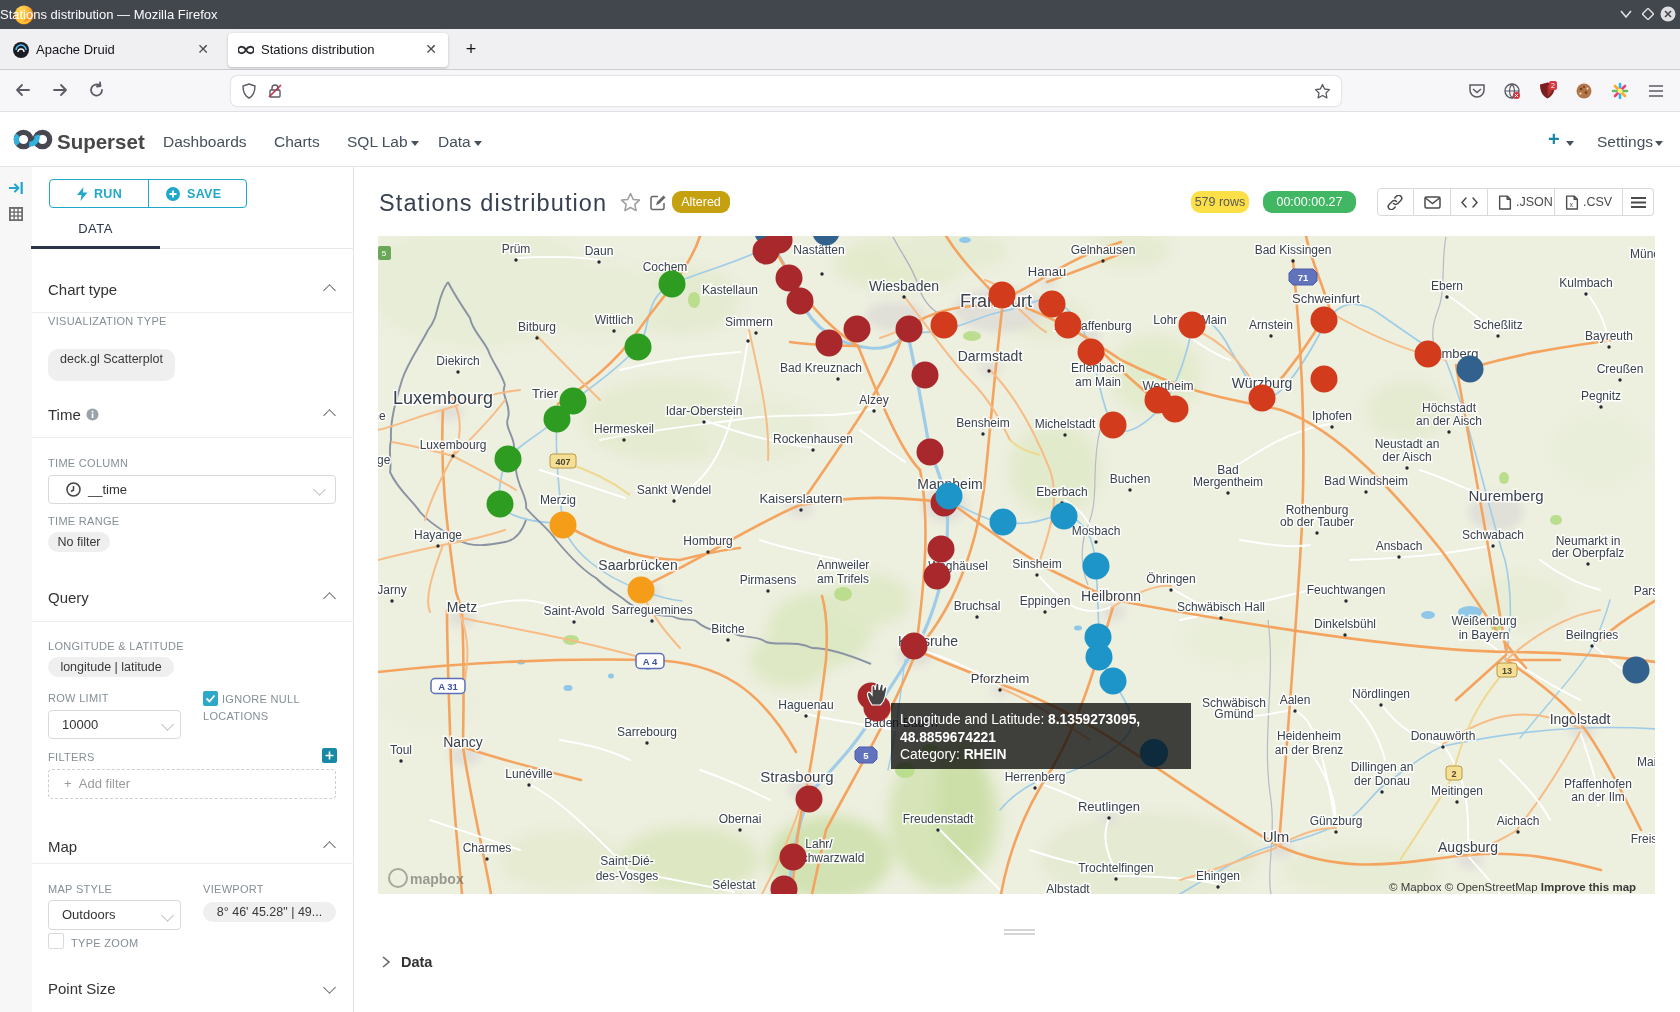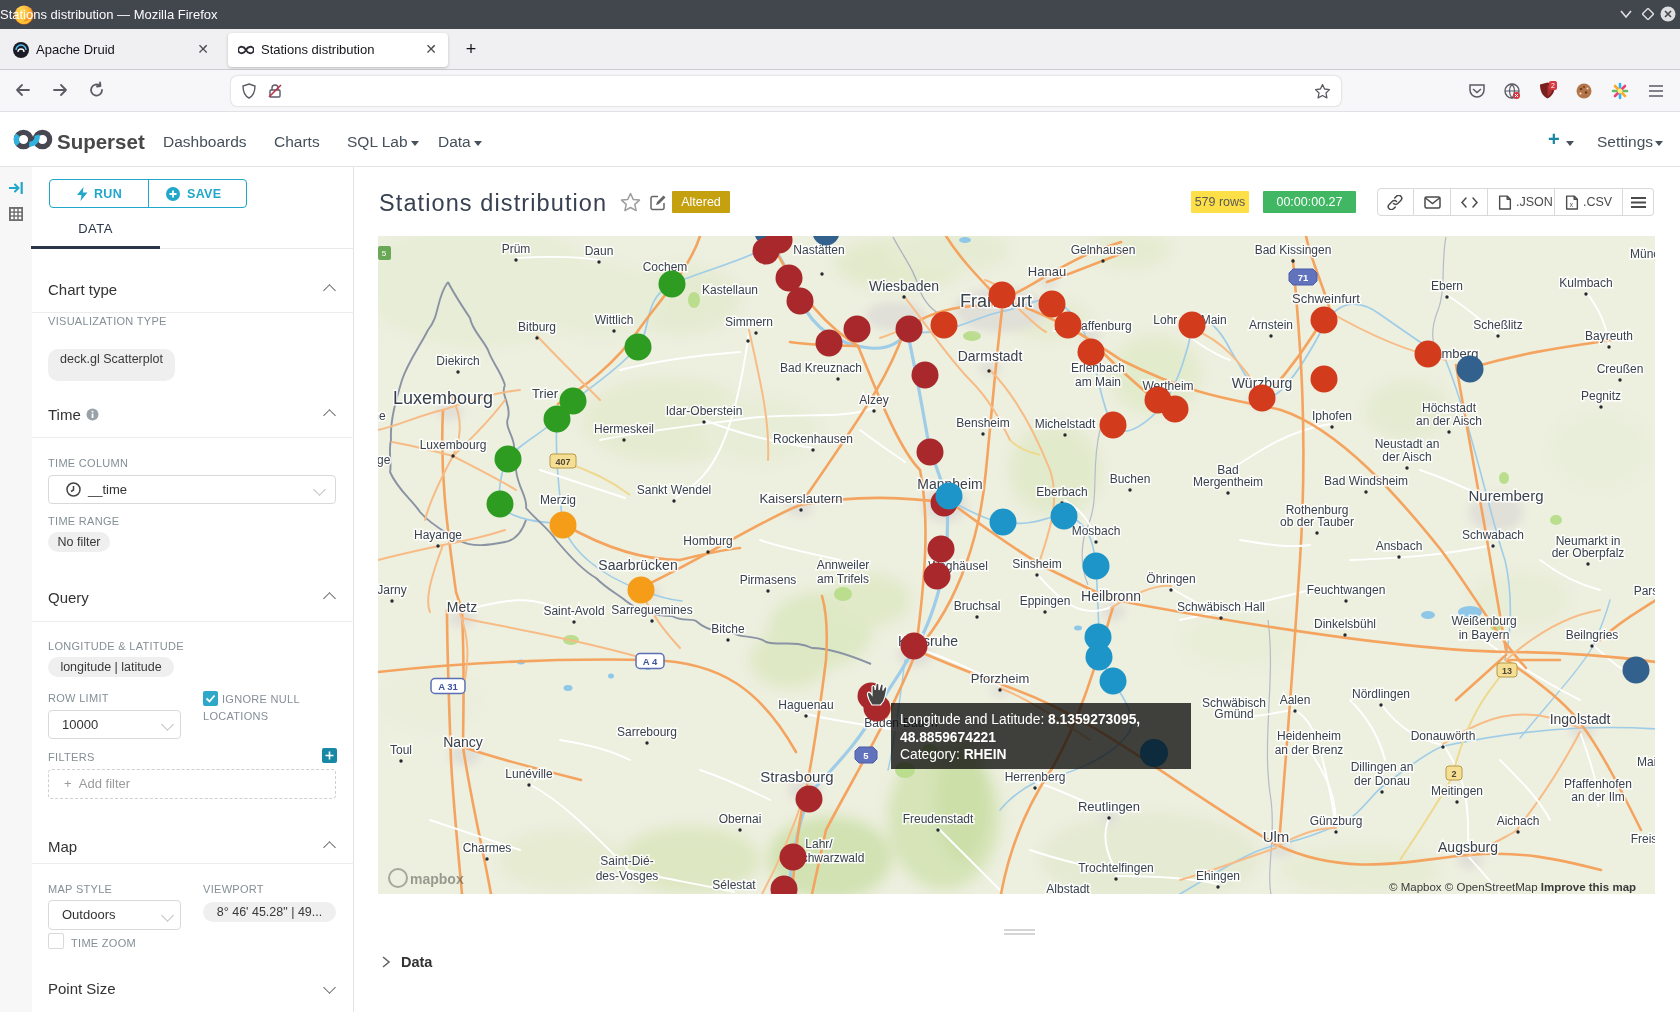--- a/index.html
+++ b/index.html
@@ -15,21 +15,21 @@
 #navbar{position:absolute;left:0;top:112px;width:1680px;height:55px;background:#fff;border-bottom:1px solid #E4E4E7}
 .navlink{position:absolute;top:133px;font-size:15.5px;color:#45505B}
 #panel{position:absolute;left:32px;top:167px;width:322px;height:845px;background:#fff;border-right:1px solid #E3E3E3}
 .seclbl{position:absolute;font-size:15px;color:#333}
 .ctllbl{position:absolute;font-size:11px;color:#848F96;letter-spacing:0.3px}
 .pill{position:absolute;background:#EFEFEF;border-radius:10px;font-size:12.5px;color:#383838;text-align:center}
 .sel{position:absolute;background:#fff;border:1px solid #D9D9D9;border-radius:4px;font-size:13px;color:#333}
 .chev{position:absolute;width:9px;height:9px;border-left:1.6px solid #6B6B6B;border-bottom:1.6px solid #6B6B6B}
 .hr{position:absolute;left:32px;width:322px;height:1px;background:#ECECEC}
 #chart-title{position:absolute;left:379px;top:190px;font-size:23.5px;font-weight:500;color:#374151;letter-spacing:1.1px}
-.hpill{position:absolute;top:191px;height:22px;border-radius:1px;font-size:12.5px;line-height:22px;text-align:center}
+.hpill{position:absolute;top:191px;height:22px;border-radius:9px;font-size:12.5px;line-height:22px;text-align:center}
 .btncell{position:absolute;top:188px;height:28px;background:#fff;border:1px solid #D9D9D9;border-left:none}
 #mapwrap{position:absolute;left:378px;top:236px;width:1277px;height:658px;overflow:hidden}
 </style></head><body>
 <div id="titlebar">
 <svg class="abs" style="left:13px;top:4px" width="22" height="22" viewBox="0 0 22 22">
       <defs>
         <radialGradient id="fx1" cx="0.35" cy="0.25" r="0.9">
           <stop offset="0" stop-color="#FFE066"></stop>
           <stop offset="0.45" stop-color="#FFB133"></stop>
           <stop offset="1" stop-color="#E55B0C"></stop>
@@ -238,21 +238,21 @@
 <div class="seclbl" style="left:48px;top:838px">Map</div>
 <div class="chev" style="left:325px;top:843px;transform:rotate(135deg)"></div>
 <div class="hr" style="top:863px"></div>
 <div class="ctllbl" style="left:48px;top:883px">MAP STYLE</div>
 <div class="ctllbl" style="left:203px;top:883px">VIEWPORT</div>
 <div class="sel" style="left:48px;top:900px;width:133px;height:30px"></div>
 <div class="abs" style="left:62px;top:907px;font-size:13px;color:#333">Outdoors</div>
 <div class="chev" style="left:163px;top:911px;transform:rotate(-45deg);border-color:#BFBFBF"></div>
 <div class="pill" style="left:203px;top:902px;width:133px;height:20px;line-height:20px">8° 46' 45.28" | 49...</div>
 <div class="abs" style="left:48px;top:933px;width:16px;height:16px;border:1px solid #D9D9D9;border-radius:2px;background:#fff"></div>
-<div class="ctllbl" style="left:71px;top:937px">TIME ZOOM</div>
+<div class="ctllbl" style="left:71px;top:937px">TYPE ZOOM</div>
 <div class="seclbl" style="left:48px;top:980px">Point Size</div>
 <div class="chev" style="left:325px;top:983px;transform:rotate(-45deg)"></div>
 <div id="chart-title">Stations distribution</div>
 <svg class="abs" style="left:620px;top:192px" width="21" height="21" viewBox="0 0 21 21">
     <path d="M10.5,1.5 L13.2,7.4 L19.5,8.1 L14.8,12.4 L16.1,18.6 L10.5,15.5 L4.9,18.6 L6.2,12.4 L1.5,8.1 L7.8,7.4 Z" fill="none" stroke="#9E9E9E" stroke-width="1.5" stroke-linejoin="round"></path>
   </svg>
 <svg class="abs" style="left:650px;top:194px" width="17" height="17" viewBox="0 0 17 17">
     <path d="M14,9 V14 a1.5,1.5 0 0 1 -1.5,1.5 h-10 A1.5,1.5 0 0 1 1,14 V4 a1.5,1.5 0 0 1 1.5,-1.5 H8" fill="none" stroke="#666" stroke-width="1.5"></path>
     <path d="M6,11 L7,8 L13.5,1.5 L15.5,3.5 L9,10 Z" fill="#666"></path>
   </svg>

